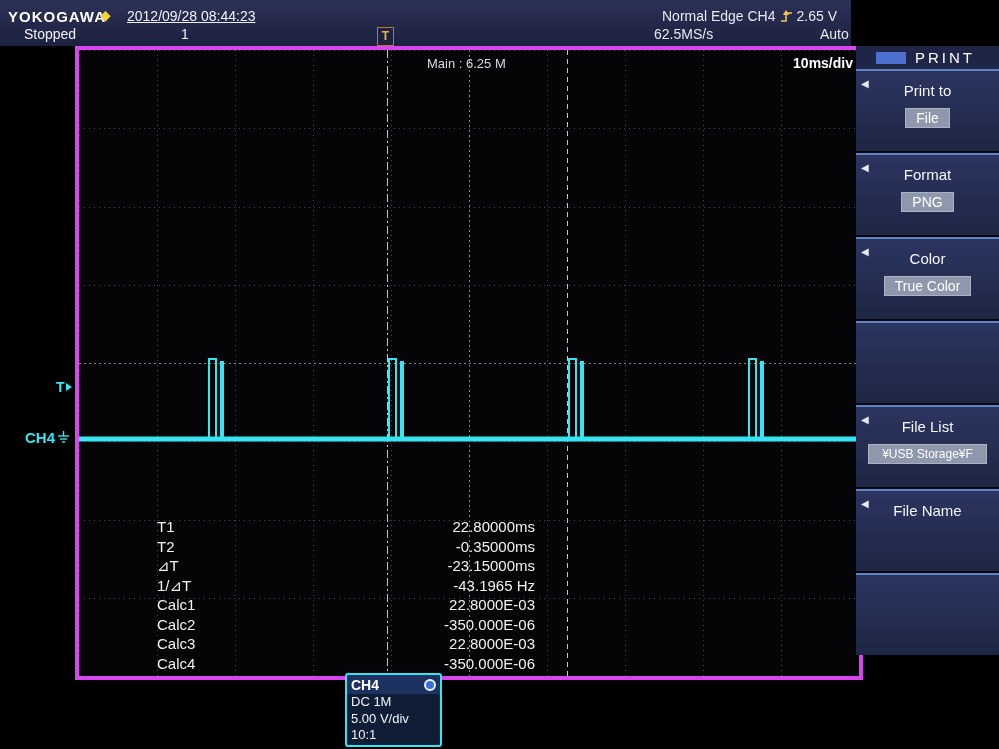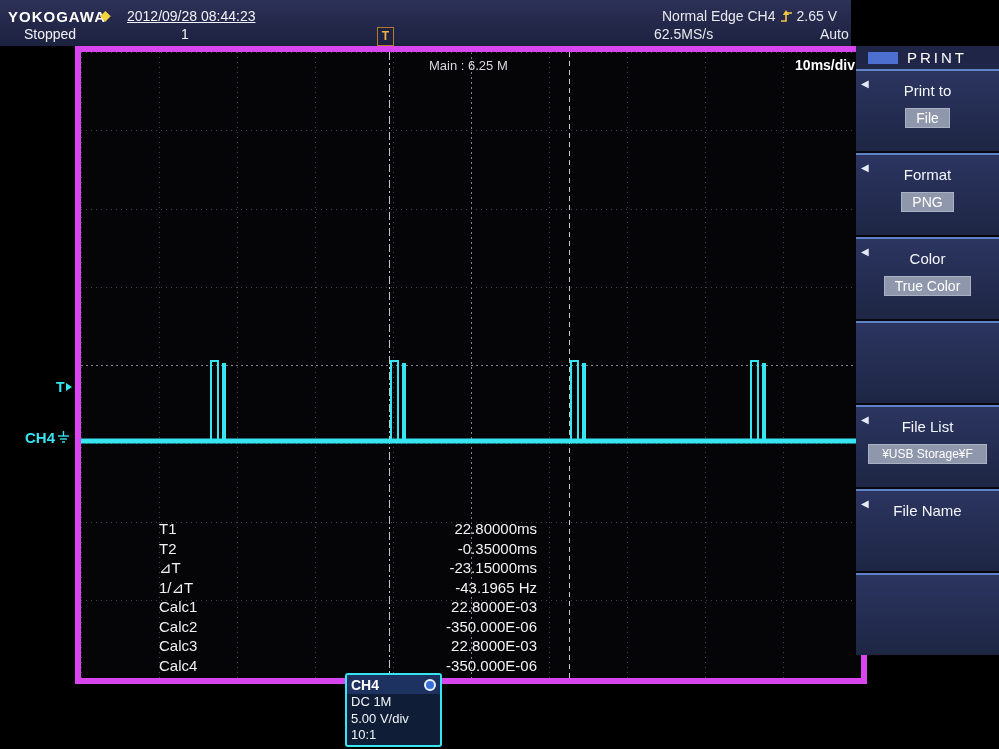--- a/index.html
+++ b/index.html
@@ -18,36 +18,36 @@
   .acq-mode{left:662px;top:8px;font-size:14px;}
   .sample-rate{left:654px;top:26px;font-size:14px;}
   .trig-group{right:14px;top:8px;display:flex;align-items:center;gap:4px;font-size:14px;}
   .trig-mode{left:820px;top:26px;font-size:14px;}
   .t-marker{left:377px;top:27px;width:15px;height:17px;border:1px solid #b87a28;
             color:#f0b040;font-size:12px;font-weight:bold;text-align:center;line-height:17px;
             background:#1d2240;z-index:5;}
 
   
   .plot{position:absolute;left:75px;top:46px;width:780px;height:626px;
-        border:6px solid #d946ef;box-sizing:content-box;background:#050507;}
+        border:4px solid #d946ef;box-sizing:content-box;background:#050507;}
   .plot svg{position:absolute;left:0;top:0;}
   .rec-len{left:348px;top:6px;font-size:13px;color:#d8d8dd;}
   .tbase{right:6px;top:5px;font-size:14px;font-weight:bold;color:#fff;}
   .meas{position:absolute;left:78px;top:468px;width:378px;}
   .meas-row{display:flex;justify-content:space-between;height:19.5px;font-size:15px;color:#f2f2f4;}
 
   
   .trig-level{left:56px;top:379px;color:#35e6f2;font-size:14px;font-weight:bold;display:flex;align-items:center;}
   .trig-level .tri{width:0;height:0;border-left:6px solid #35e6f2;border-top:4px solid transparent;
                    border-bottom:4px solid transparent;margin-left:1px;}
   .ch-label{left:25px;top:429px;color:#35e6f2;font-size:15px;font-weight:bold;display:flex;align-items:center;gap:2px;}
 
   
   .menu{position:absolute;left:856px;top:46px;width:143px;height:606px;background:#06070f;}
-  .menu-head{height:23px;display:flex;align-items:center;gap:9px;padding-left:12px;background:#1e2546;}
+  .menu-head{height:23px;display:flex;align-items:center;gap:9px;padding-left:20px;background:#1e2546;}
   .menu-head-bar{width:30px;height:12px;background:#4d6fd0;}
   .menu-title{font-size:15px;letter-spacing:3px;color:#fff;}
   .menu-sec{position:relative;height:80px;margin-bottom:2px;border-top:2px solid #6282c8;
             background:linear-gradient(#2b3560,#1e2644);}
   .menu-sec .arrow{position:absolute;left:5px;top:7px;font-size:10px;color:#e4eaf6;}
   .sec-title{text-align:center;padding-top:11px;font-size:15px;color:#f4f6fa;}
   .chip{margin:9px auto 0;width:max-content;background:#8e97ab;color:#fff;
         font-size:14px;padding:1px 10px;border:1px solid #a9b1c2;}
   .chip.small{font-size:12px;padding:2px 13px;}
 

